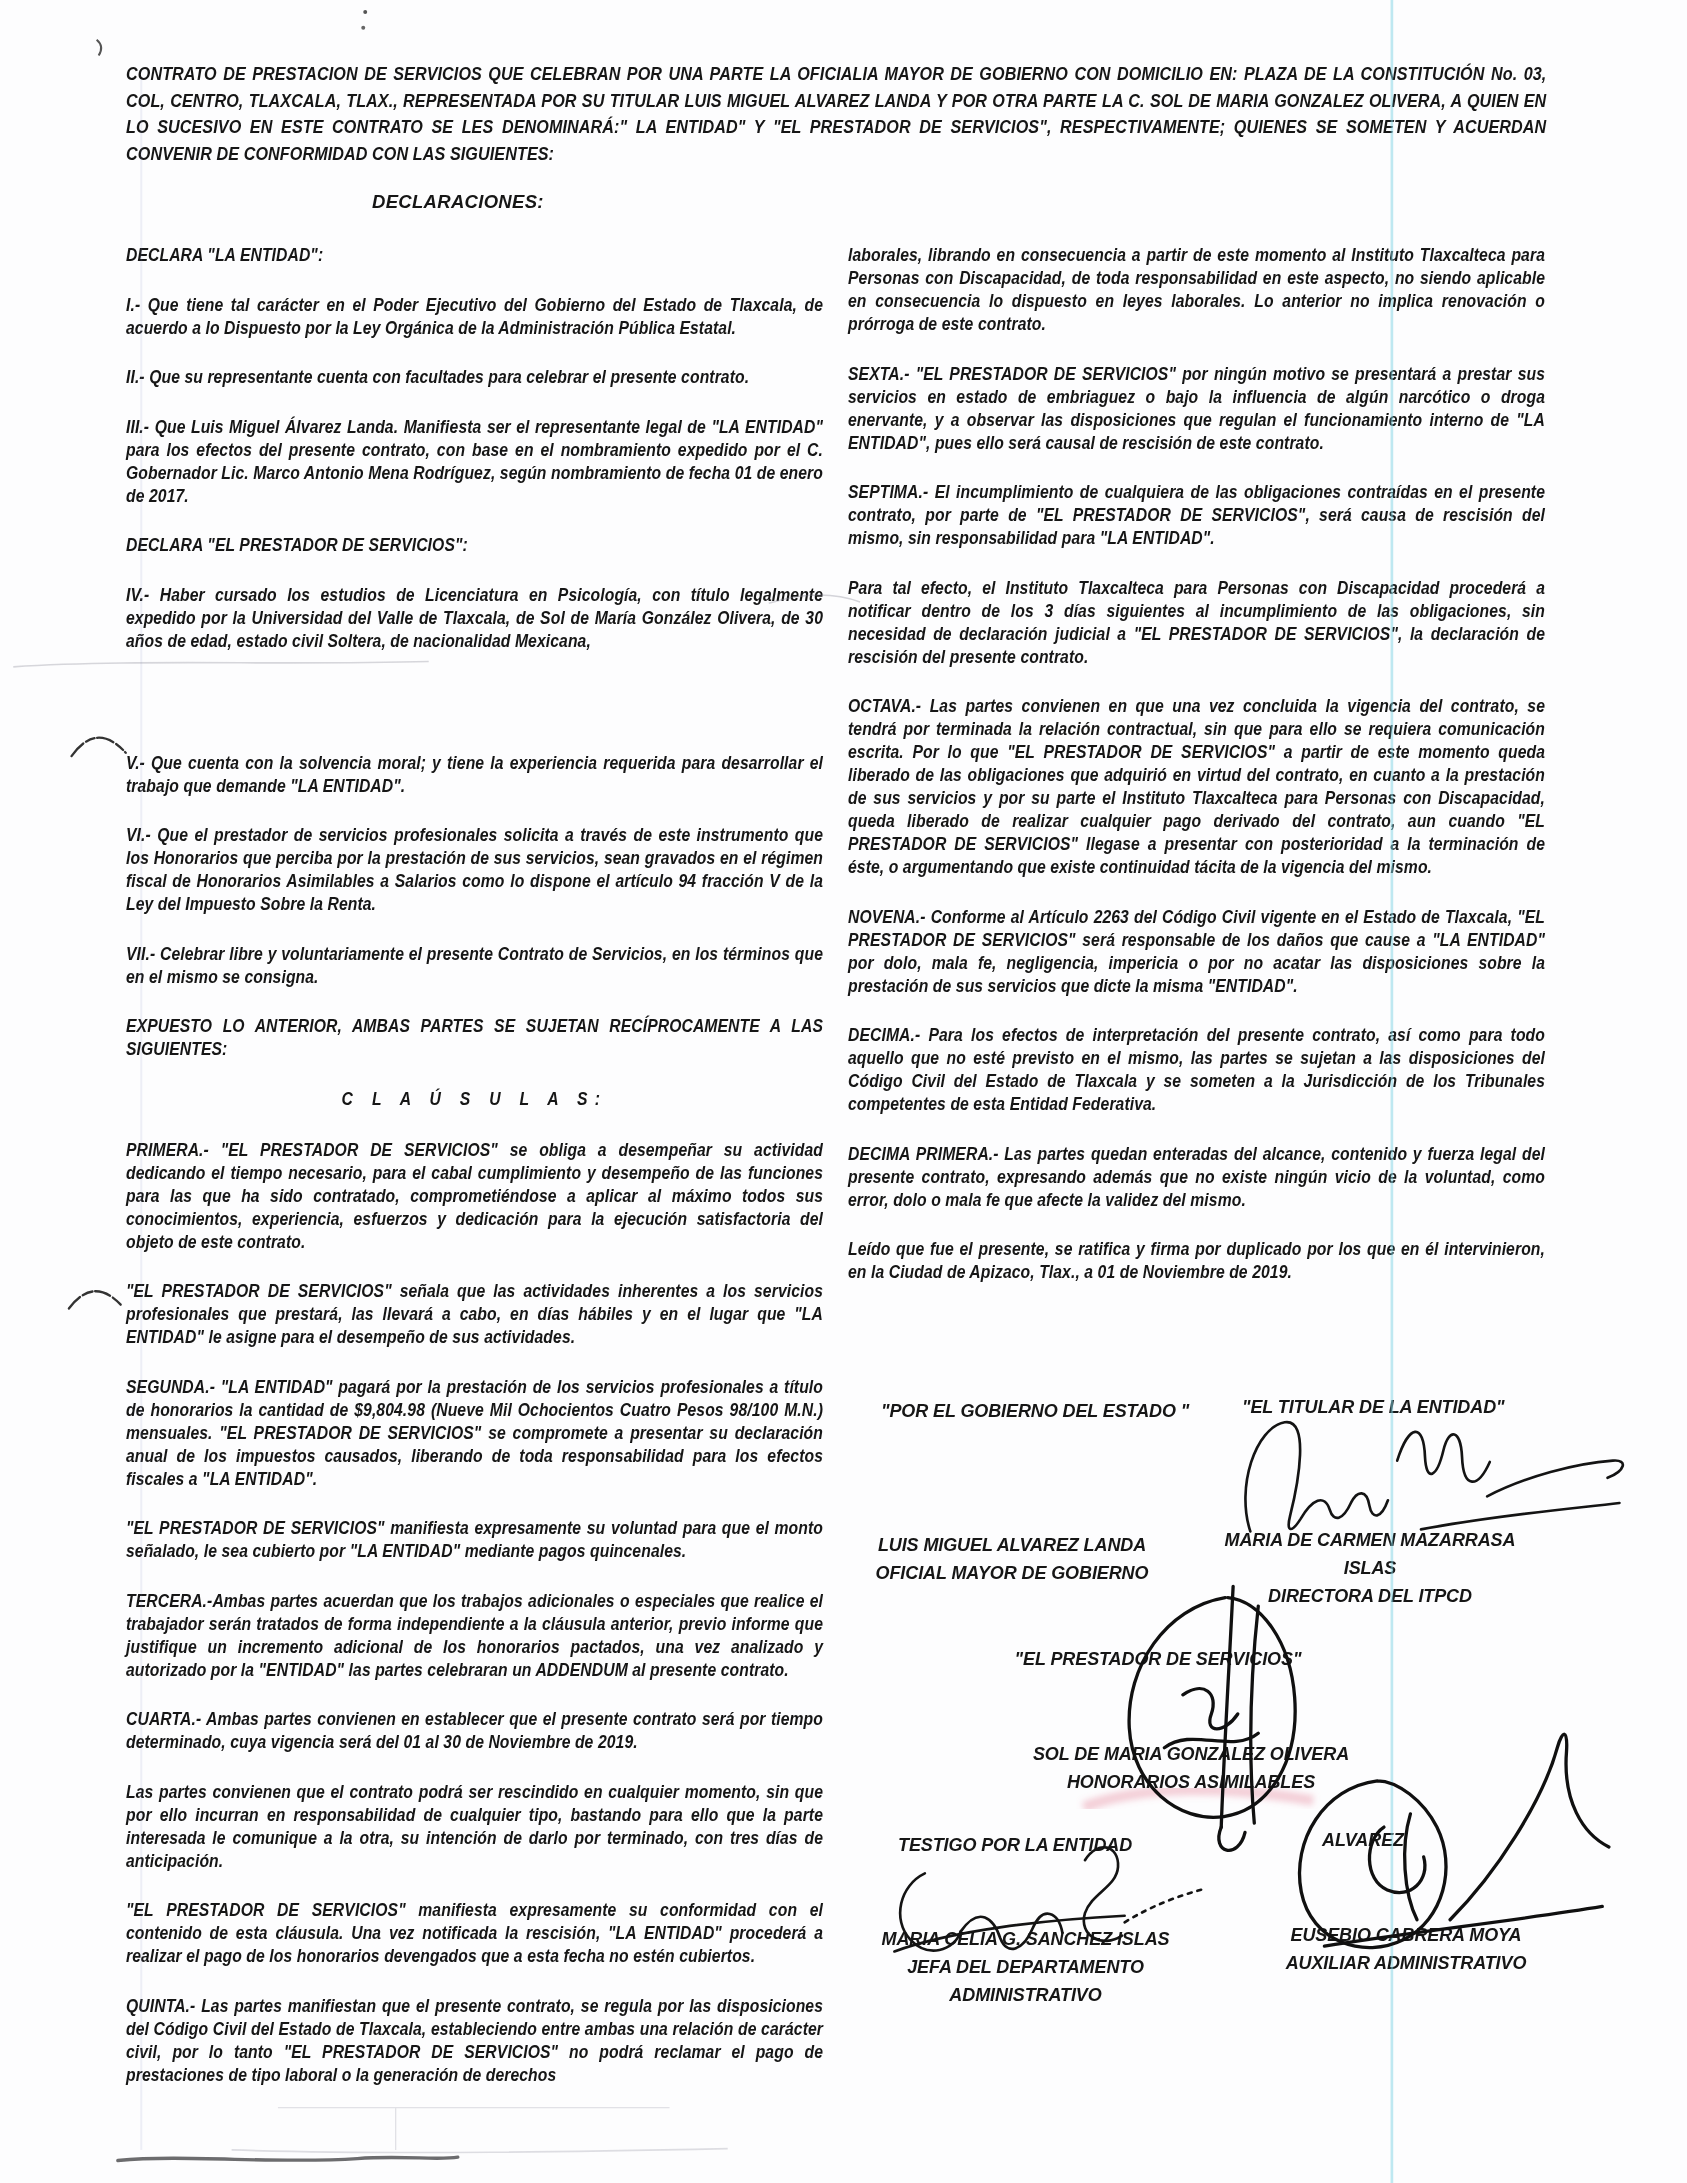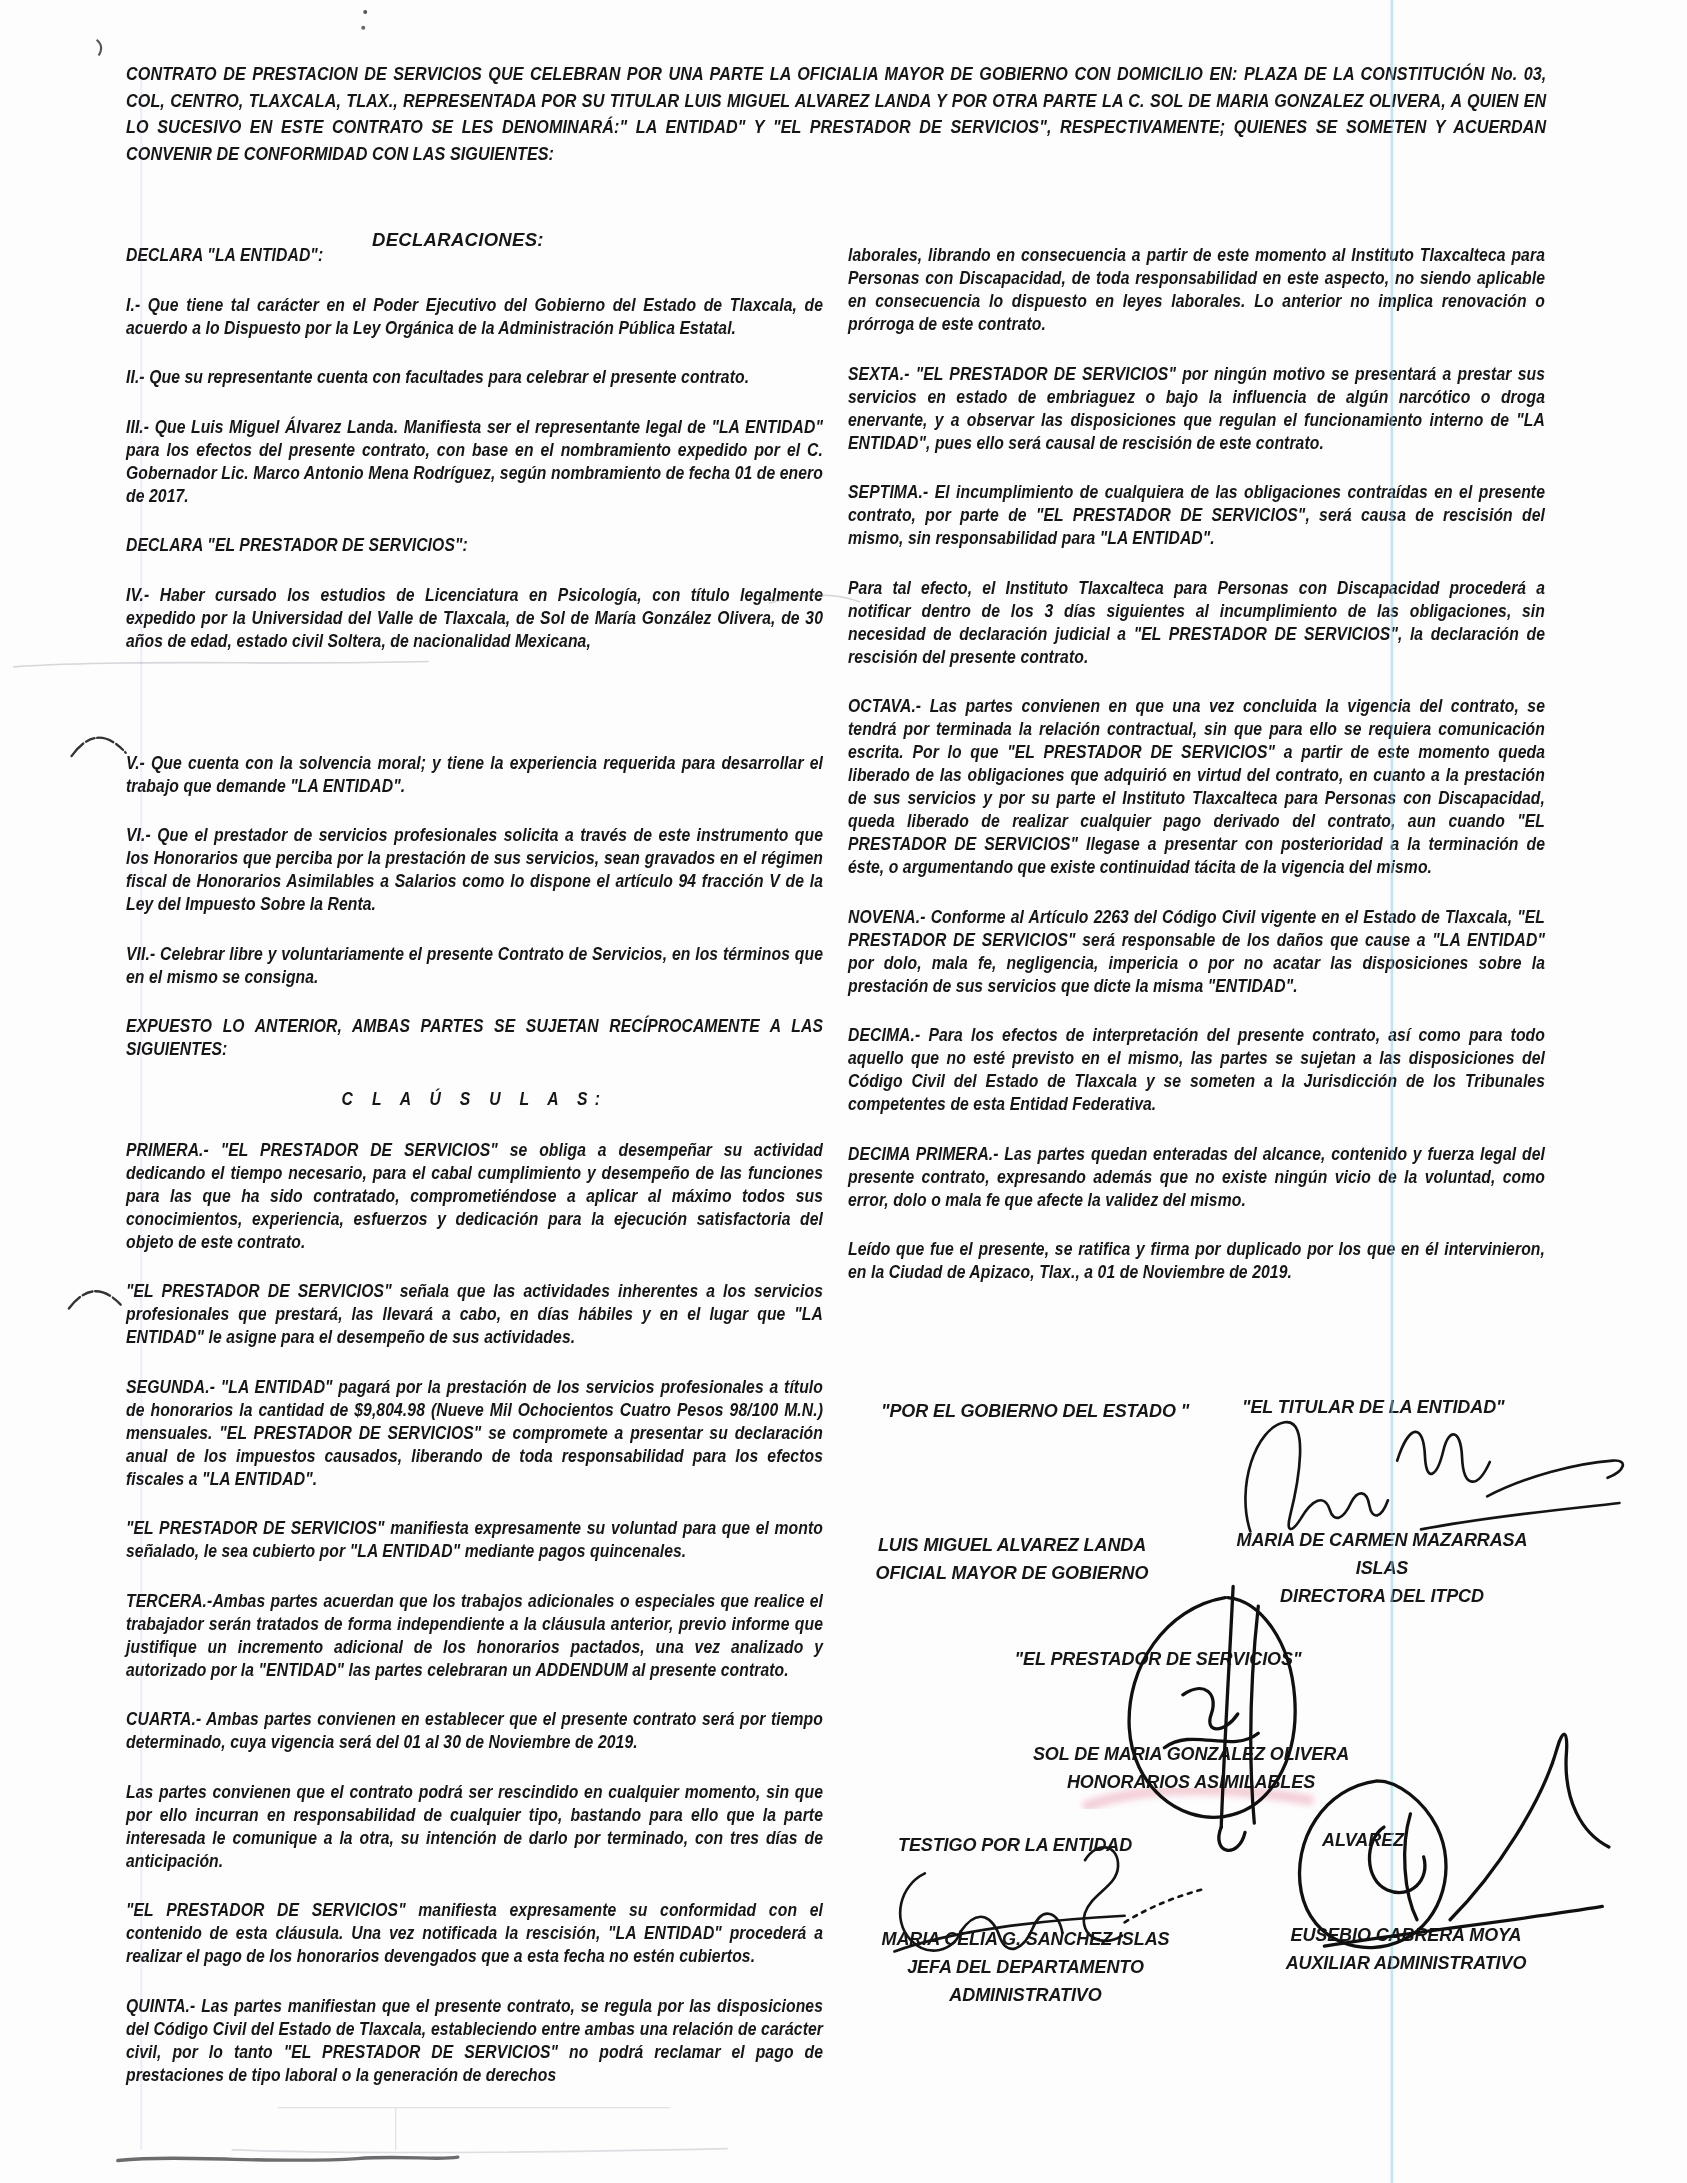--- a/index.html
+++ b/index.html
@@ -18,21 +18,21 @@
     transform-origin:0 0;
     font-weight:bold;
   }
   .header-par{
     position:absolute;left:126px;top:61px;width:1671px;
     font-size:19px;line-height:26.5px;text-align:justify;
     letter-spacing:0.1px;
   }
   .declaraciones{
     position:absolute;left:372px;top:191px;
-    font-size:18.5px;font-weight:bold;letter-spacing:0.3px;margin-top:38px;
+    font-size:18.5px;font-weight:bold;letter-spacing:0.3px;
   }
   .col{
     position:absolute;top:243px;width:820px;
     font-size:18.5px;line-height:23px;text-align:justify;
     letter-spacing:0.1px;
   }
   .col.left{left:126px;}
   .col.right{left:848px;}
   .col p{margin:0 0 26.5px 0;}
   .col p.gap-after{margin-bottom:99px;}
@@ -85,21 +85,21 @@
     </div>
 
   <div class="sig" style="left:881px;top:1397px;">"POR EL GOBIERNO DEL ESTADO "</div>
   <div class="sig" style="left:1242px;top:1393px;">"EL TITULAR DE LA ENTIDAD"</div>
 
   <div class="sig center" style="left:873px;top:1531px;width:278px;">
     <div>LUIS MIGUEL ALVAREZ LANDA</div>
     <div>OFICIAL MAYOR DE GOBIERNO</div>
   </div>
 
-  <div class="sig center" style="left:1221px;top:1526px;width:298px;margin-left:12px;">
+  <div class="sig center" style="left:1221px;top:1526px;width:298px;">
     <div>MARIA DE CARMEN MAZARRASA</div>
     <div>ISLAS</div>
     <div>DIRECTORA DEL ITPCD</div>
   </div>
 
   <div class="sig center" style="left:973px;top:1645px;width:370px;">"EL PRESTADOR DE SERVICIOS"</div>
 
   <div class="sig center" style="left:1006px;top:1740px;width:370px;">
     <div>SOL DE MARIA GONZALEZ OLIVERA</div>
     <div>HONORARIOS ASIMILABLES</div>

